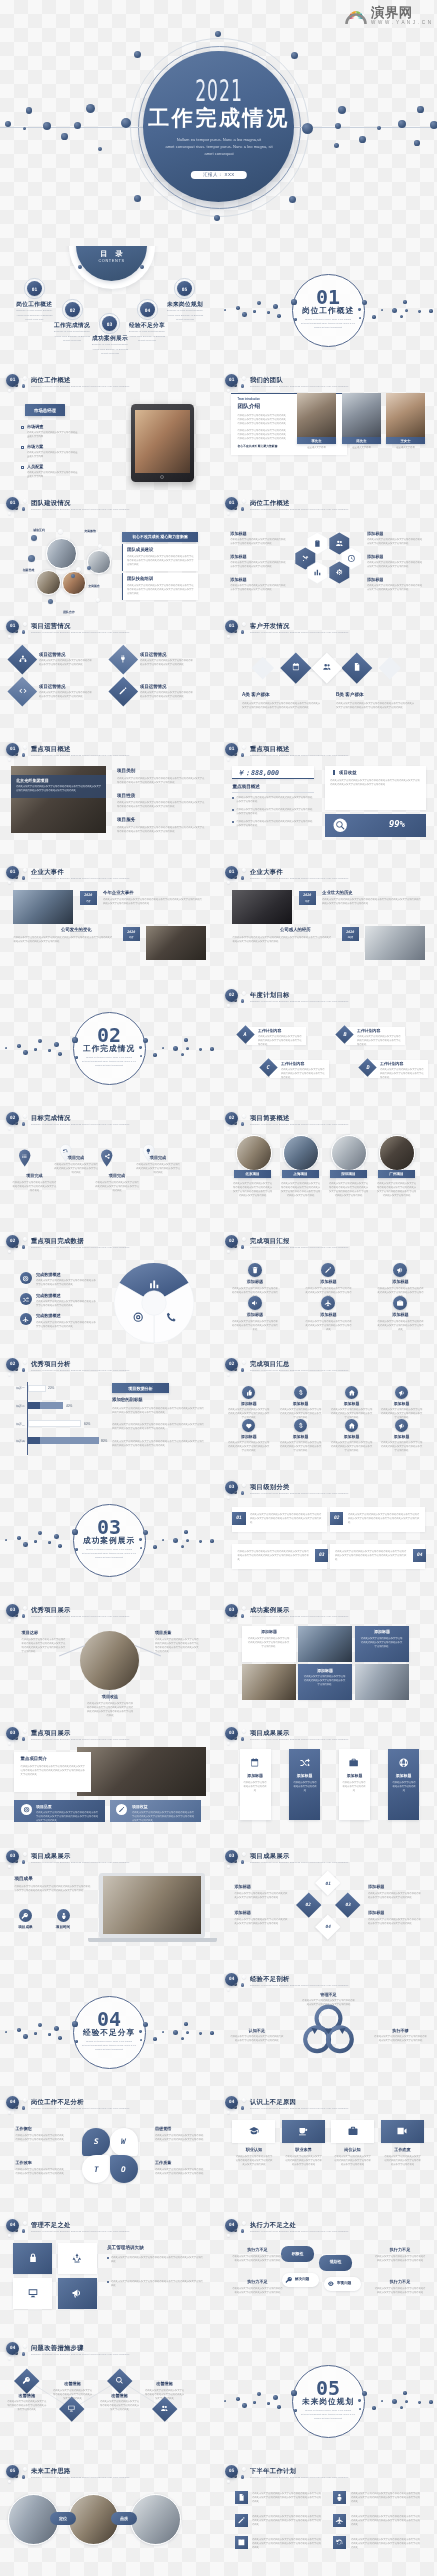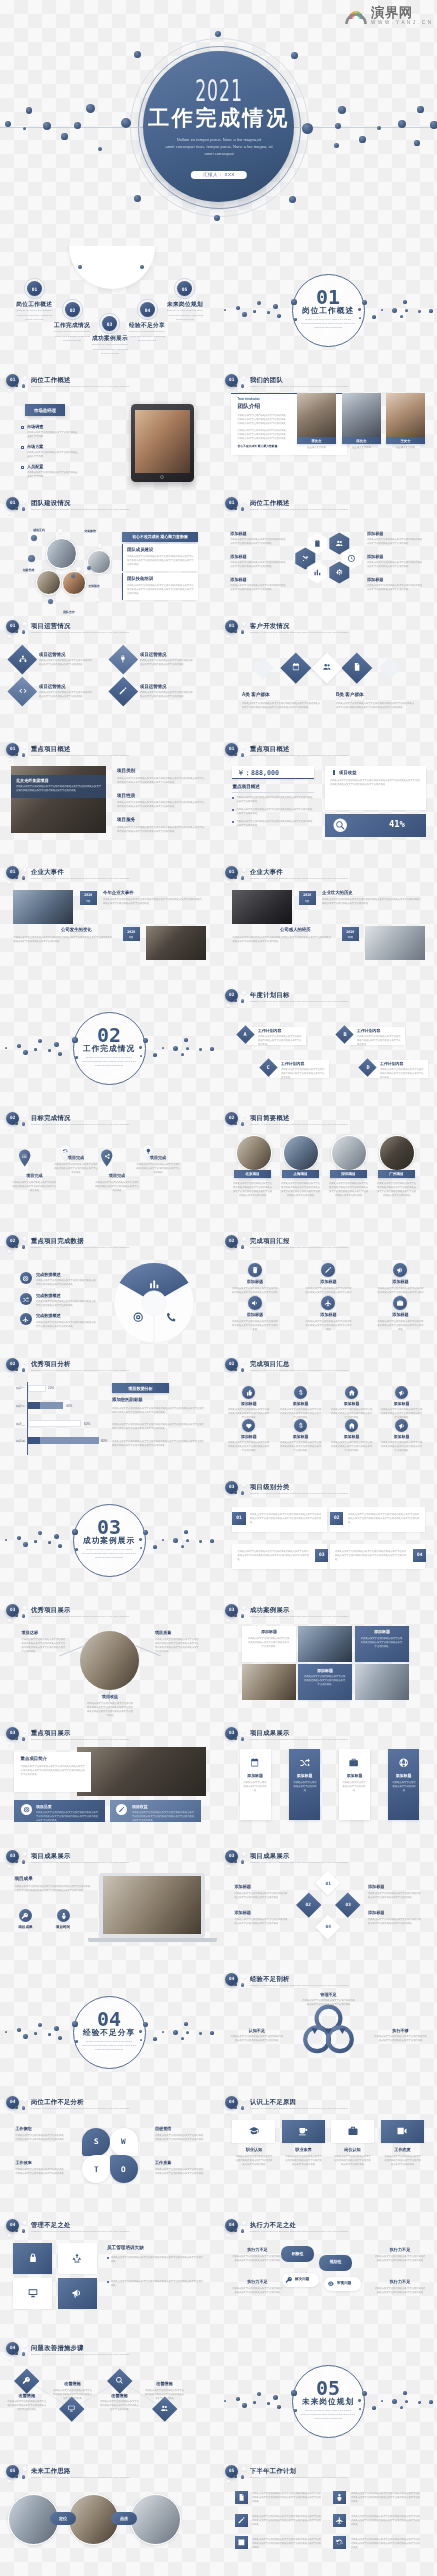--- a/index.html
+++ b/index.html
@@ -97,21 +97,21 @@
 .ttl{position:absolute;font-weight:bold;color:#2f4165;font-size:4.1px;line-height:1;}
 svg{display:block;}
 .banner{position:absolute;background:linear-gradient(100deg,#55709a,#3c5580);color:#fff;font-weight:bold;
   display:flex;align-items:center;justify-content:center;box-shadow:0 1px 2.6px rgba(45,63,96,.22);}
 .bl{background:linear-gradient(140deg,#5a74a0,#3a5279);}
 .bl2{background:linear-gradient(140deg,#7b90b4,#4f6a93);}
 .wcard{position:absolute;background:#fff;box-shadow:0 0.5px 2.1px rgba(60,70,90,.13);box-sizing:border-box;}
 .ico{position:absolute;display:flex;align-items:center;justify-content:center;}
 .dia{position:absolute;transform:rotate(45deg);box-sizing:border-box;}
 .hex{position:absolute;}
-.num-lbl{position:absolute;font-family:"DejaVu Sans Mono",monospace;font-weight:bold;}
+.num-lbl{position:absolute;font-family:"DejaVu Sans Mono",monospace;font-weight:bold;font-style:italic;}
 </style>
 </head>
 <body>
 
 <div class="deck" id="deck">
 
 <div class="slide s-full">
   <div class="wm">
     <svg width="24" height="17.5" viewBox="0 0 46 34">
       <path d="M23 6 A14 14 0 0 0 14.1 9.2 L20.4 16.8 Z" fill="#f0a52a"></path>
@@ -164,20 +164,24 @@
     <div>Nullam eu tempor purus. Nunc a leo magna,sit</div>
         <div>amet consequat risus. tempor purus. Nunc a leo magna, sit</div>
         <div>amet consequat</div>
   </div>
   <div class="cv-btn">汇报人： XXX</div>
 </div>
 
 <div class="row">
 <div class="slide s-half">
   <div class="toc-ring"></div>
+  <div class="toc-disc">
+    <div class="toc-cn">目 录</div>
+    <div class="toc-en">CONTENTS</div>
+  </div>
   <div class="dot" style="left:78px;top:18.5px;width:4.1px;height:4.1px;"></div>
   <div class="dot" style="left:140px;top:18.5px;width:4.1px;height:4.1px;"></div>
   <div id="toc-items">
           <div class="toc-c" style="left: 27px; top: 35px;">
             <b>01</b>
           </div>
           <div class="toc-l" style="left: 3.3px; width: 62px; top: 56px;">岗位工作概述</div>
           <div class="toc-e" style="left: 3.3px; width: 62px; top: 62px;">
             <div>Summary of Work Report Summary</div>
             <div>Annual Work Summary of Business</div>
@@ -623,21 +627,21 @@
   <div class="bx" style="left:114px;top:32px;width:1.5px;height:5.2px;background:#3f5880;"></div>
   <div class="t" style="left:111px;top:41px;width:91px;">请在此添加文字说明请在此添加文字说明请在此请在此添加文字说明请在此添加文字说明请在此请在此添加文字说明请在此添加文字说明请在此</div>
   <div class="bx bl" style="left:106px;top:76px;width:101px;height:23px;"></div>
   <div class="ico" style="left:114px;top:80px;width:14.4px;height:14.4px;">
     <svg width="14.4" height="14.4" viewBox="0 0 28 28">
             <circle cx="14" cy="14" r="13" fill="#fff"></circle>
             <circle cx="12.5" cy="12.5" r="5.5" fill="none" stroke="#3f5880" stroke-width="1.8"></circle>
             <line x1="16.6" y1="16.6" x2="21" y2="21" stroke="#3f5880" stroke-width="2.2" stroke-linecap="round"></line>
           </svg>
   </div>
-  <div class="num-lbl" style="left:170px;top:81px;font-size:8.8px;color:#fff;">41%</div>
+  <div class="num-lbl" style="left:170px;top:81px;font-size:8.8px;color:#fff;">99%</div>
 </div>
 </div>
 
 <div class="row">
 <div class="slide s-half">
   <div class="hd">
           <div class="hd-badge">
             <i>01</i>
           </div>
           <div class="bub b1"></div>

